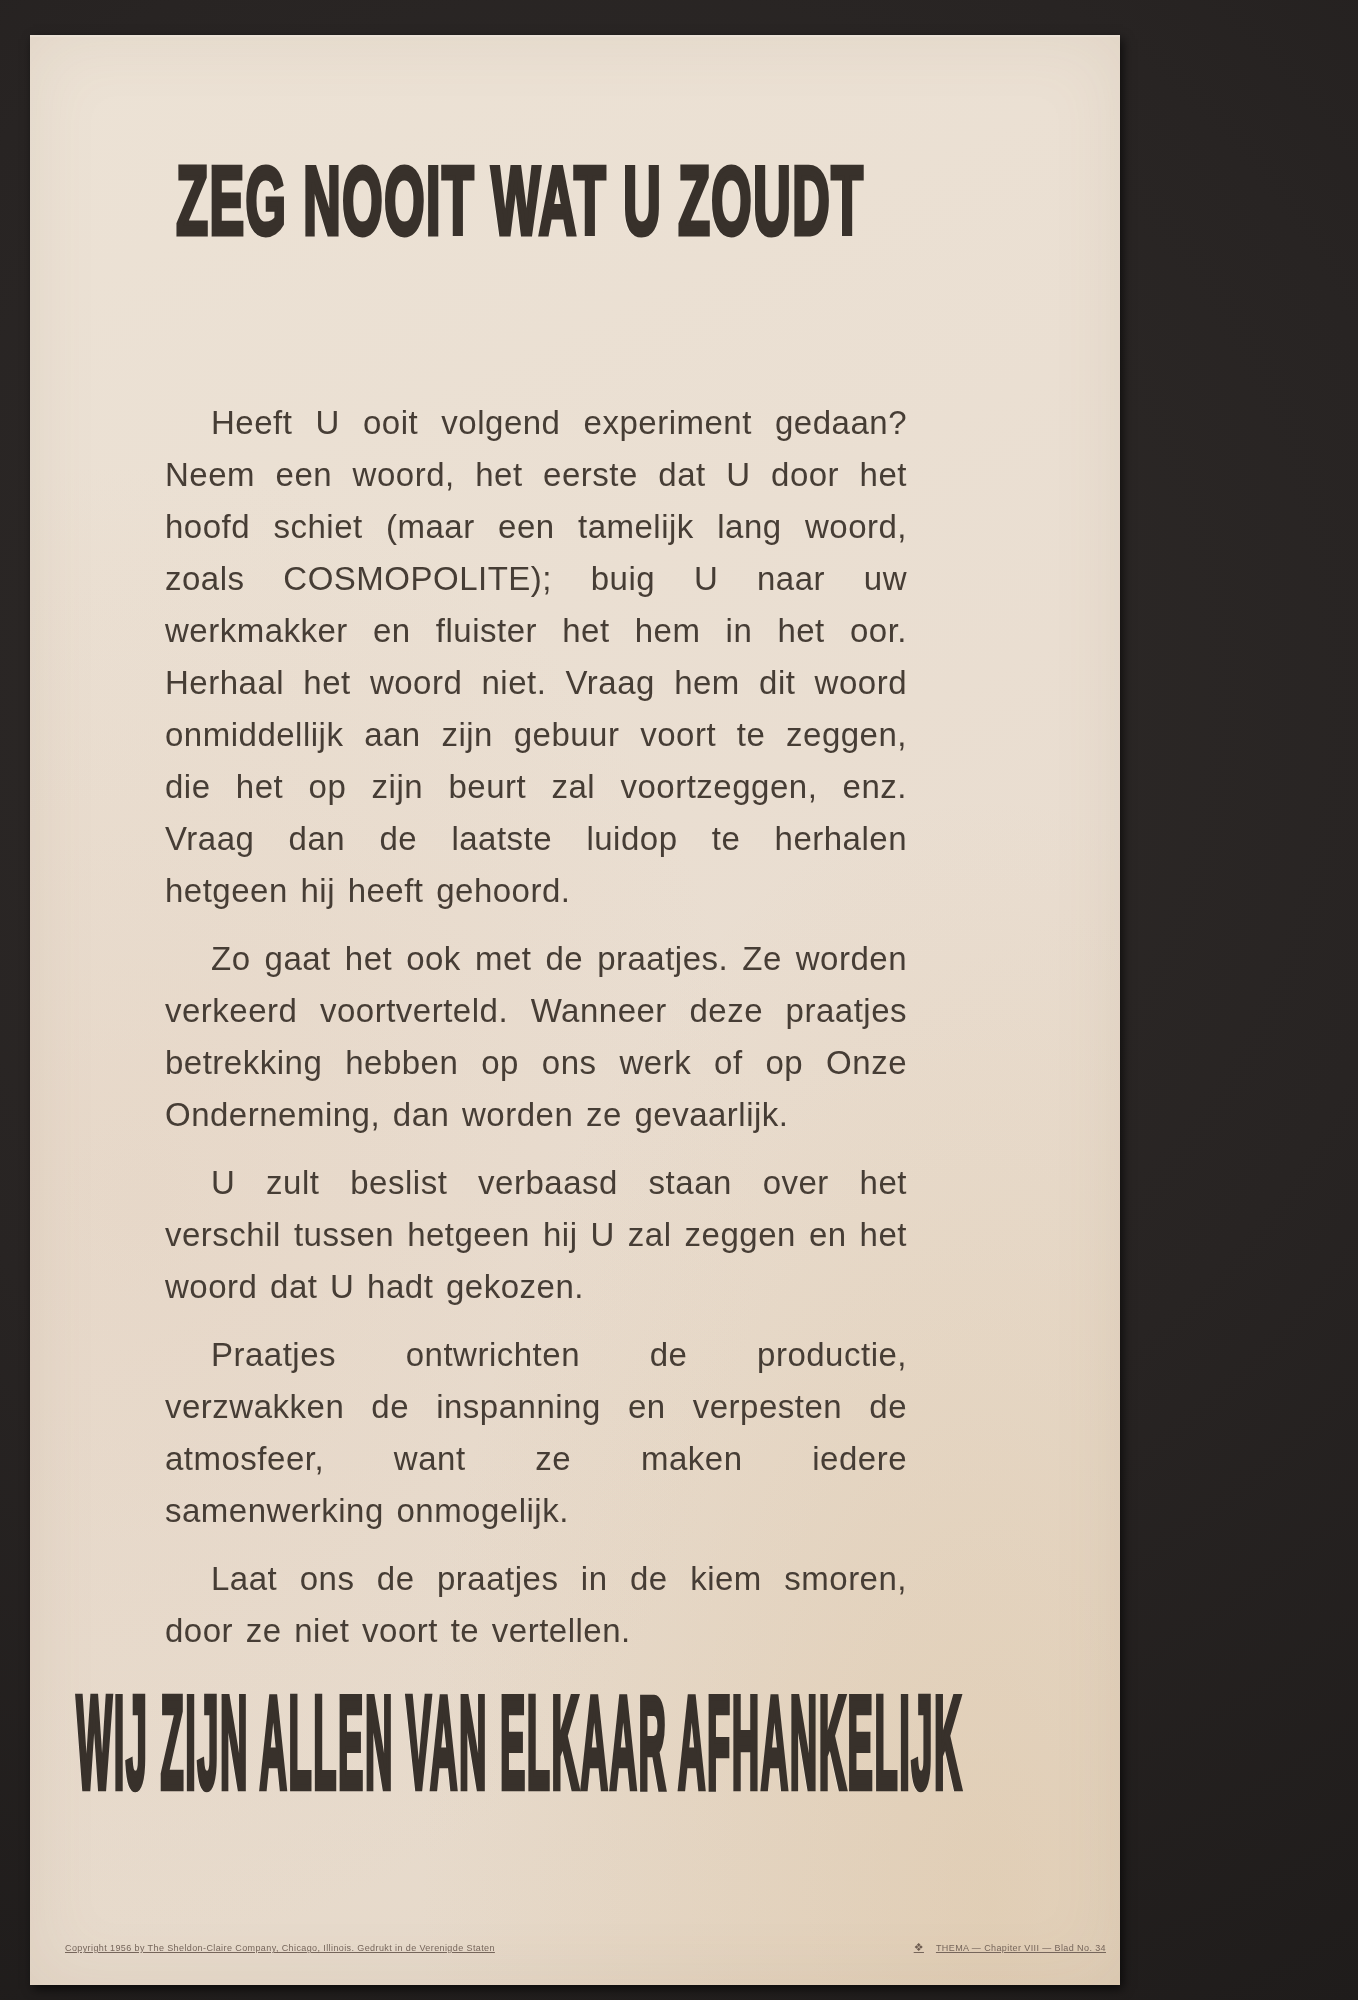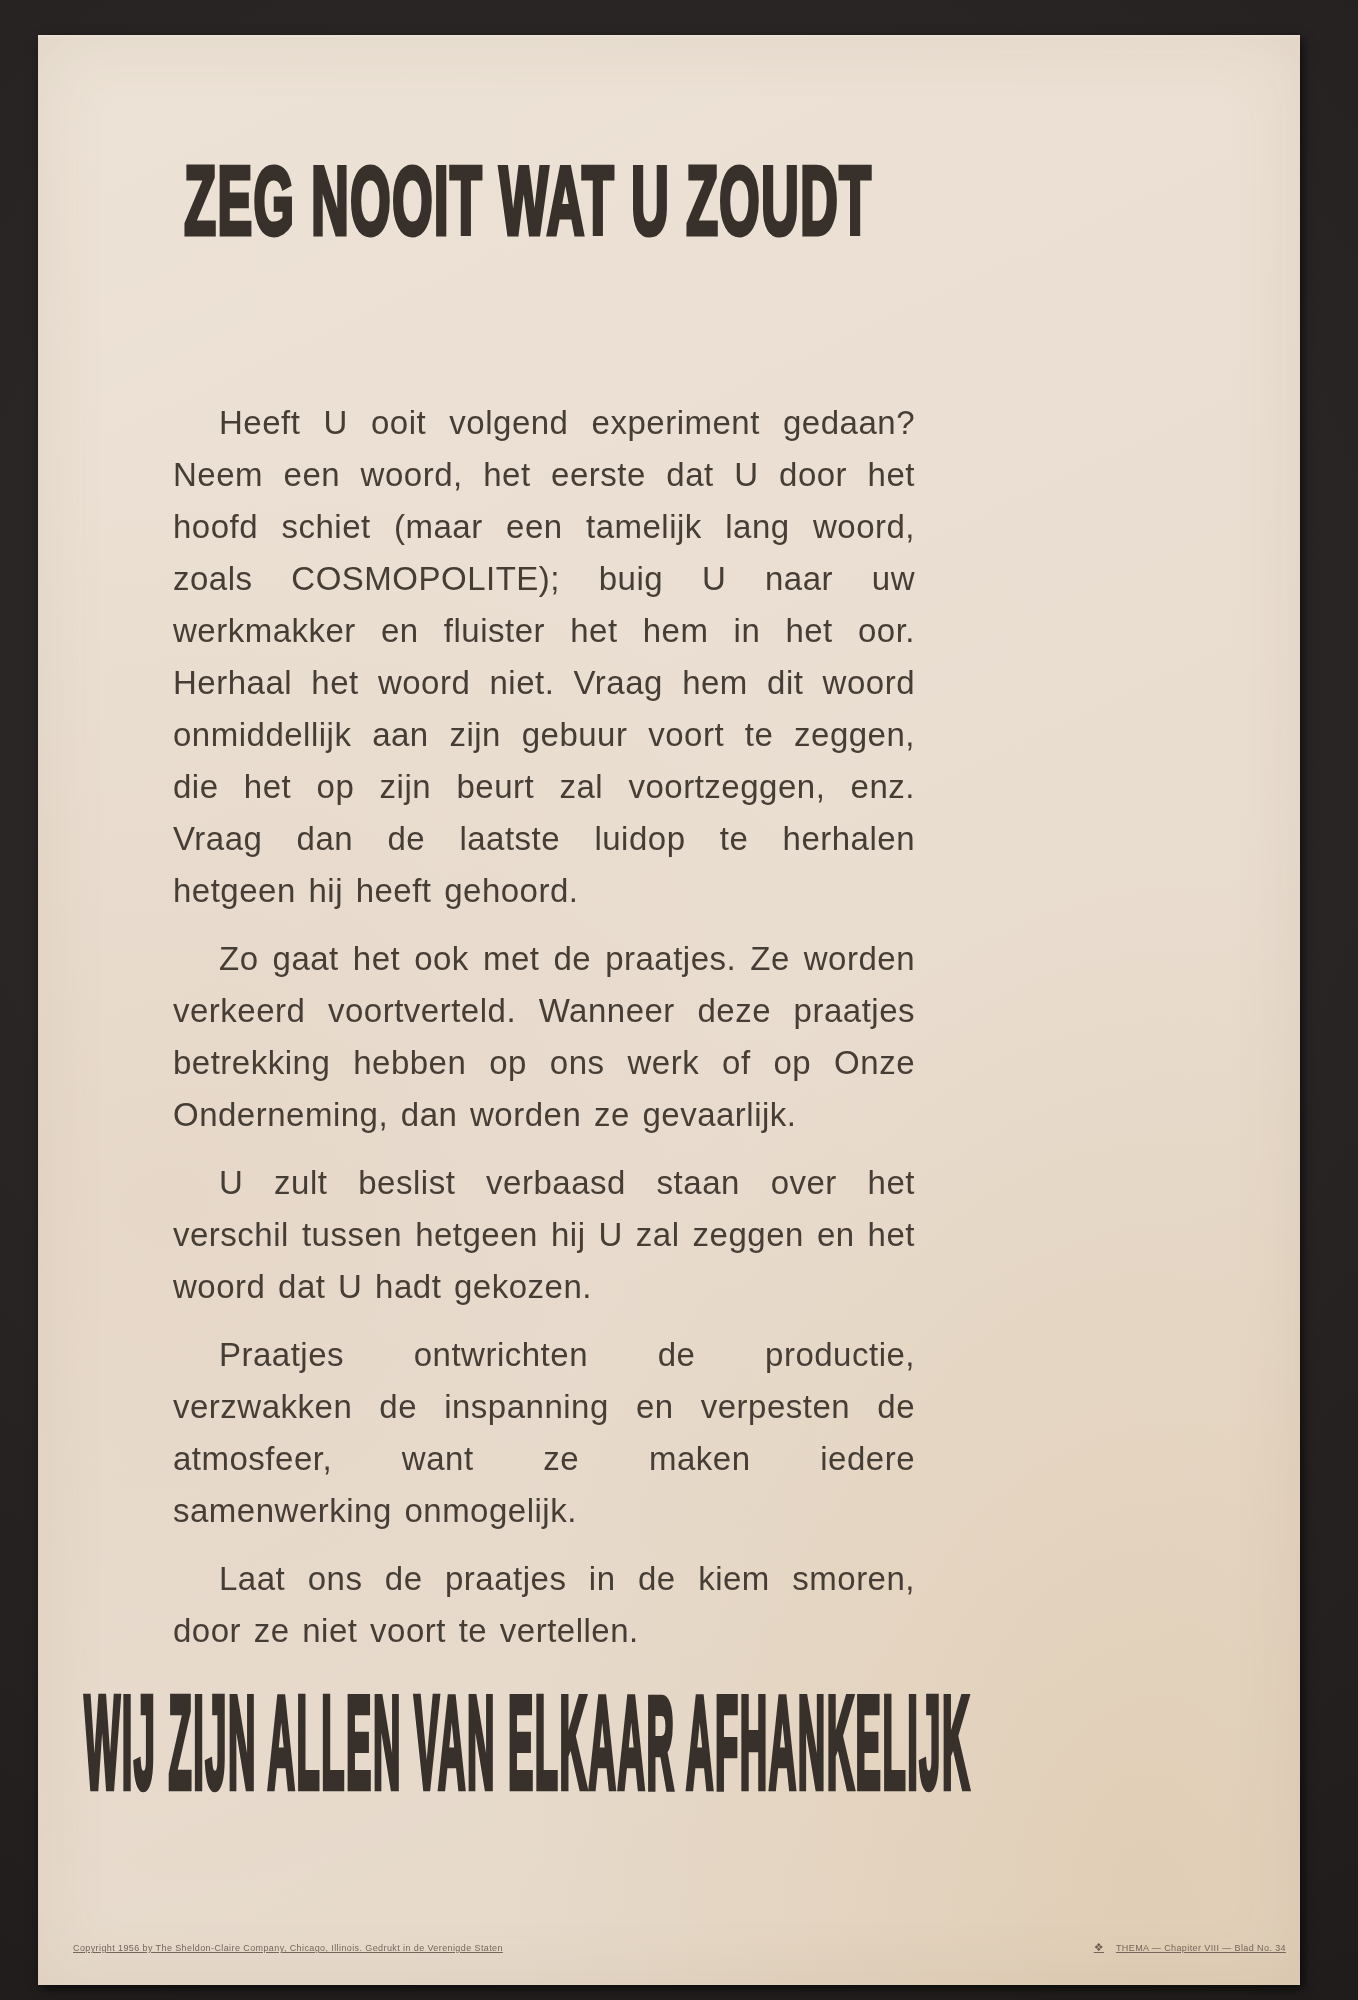--- a/index.html
+++ b/index.html
@@ -18,31 +18,30 @@
   .mat {
     position: absolute;
     inset: 0;
     background: radial-gradient(circle at 45% 35%, #2f2b29 0%, #282423 55%, #1f1c1b 100%);
   }
   
   .poster {
     position: absolute;
     left: 30px;
     top: 35px;
-    width: 1262px;
+    width: 1090px;
     height: 1950px;
     background:
       radial-gradient(ellipse at 88% 96%, rgba(214,182,138,0.30) 0%, rgba(214,182,138,0) 42%),
       radial-gradient(ellipse at 10% 60%, rgba(222,198,176,0.25) 0%, rgba(222,198,176,0) 45%),
       linear-gradient(155deg, var(--paper, #ece2d5) 0%, #e9ddd0 55%, #e5d8c8 100%);
     box-shadow:
       3px 4px 10px rgba(0,0,0,0.65),
       inset 0 0 70px rgba(125,95,65,0.10),
       inset 0 2px 0 rgba(255,255,255,0.25);
-    margin-left: 8px;
   }
   .content {
     position: absolute;
     left: 35px;
     top: 0;
     width: 910px;
     height: 100%;
   }
   
   .title {

